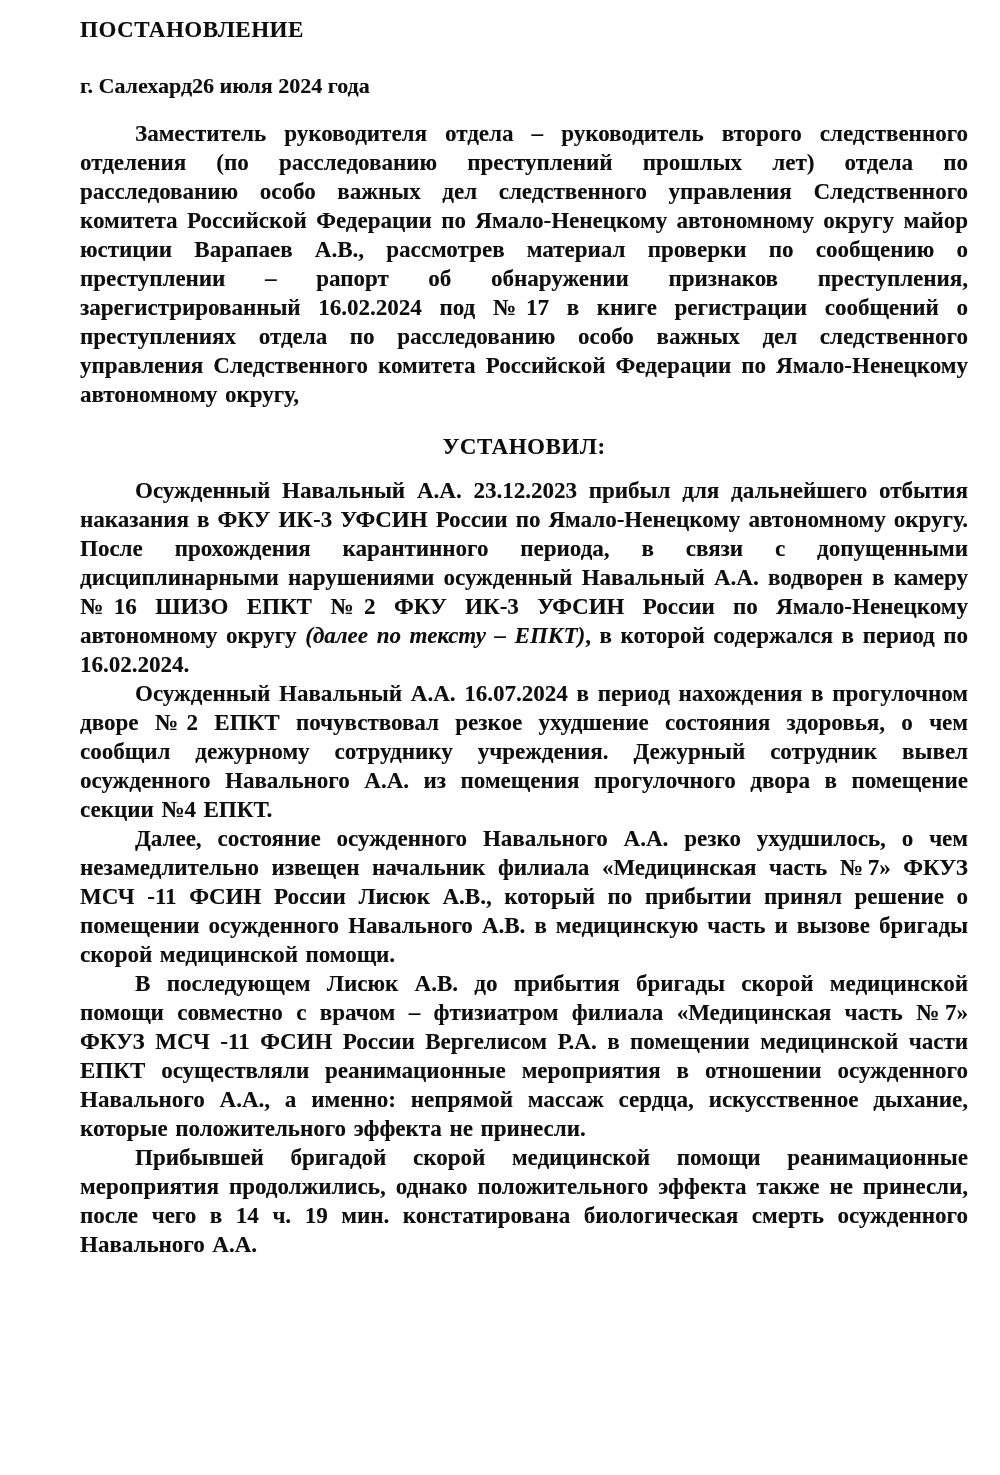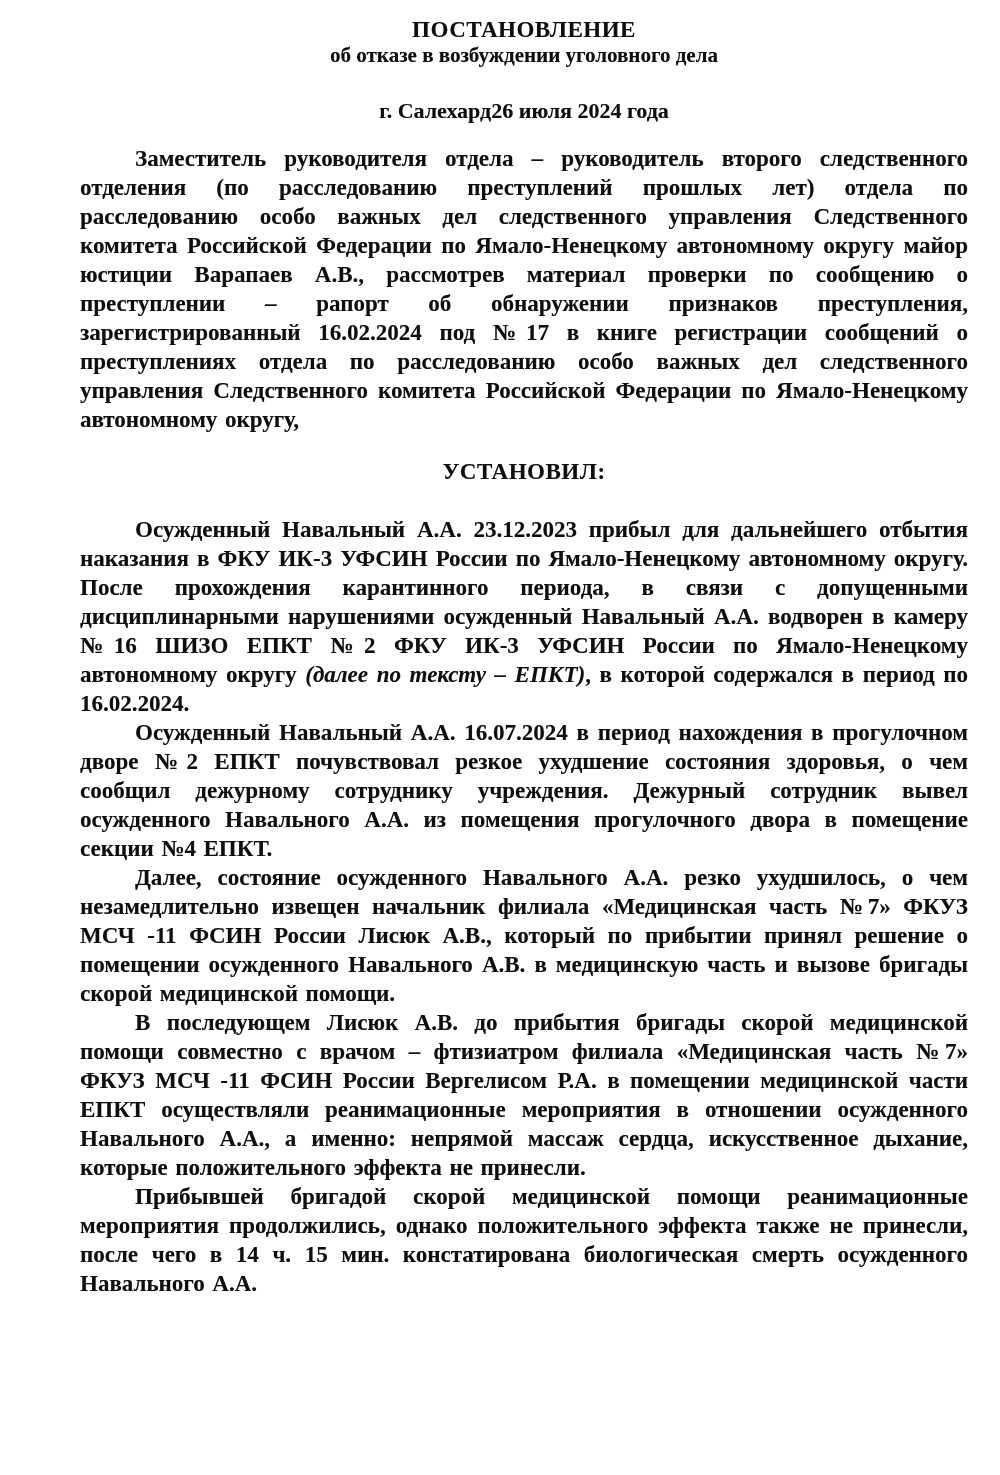--- a/index.html
+++ b/index.html
@@ -16,68 +16,66 @@
     box-sizing: border-box;
     padding: 16px 32px 0 80px;
     font-family: "Liberation Serif", "DejaVu Serif", serif;
     font-weight: 700;
     color: #0e0e0e;
     overflow: hidden;
     
     text-shadow: 0.2px 0.2px 0 rgba(0,0,0,0.35);
   }
   .doc-title {
-    text-align: center;
     font-size: 23px;
     line-height: 27px;
     letter-spacing: 0.5px;
   }
   .doc-subtitle {
     text-align: center;
     font-size: 21px;
     line-height: 25px;
   }
   .meta-row {
     display: flex;
-    justify-content: center;
+    justify-content: flex-start;
     align-items: baseline;
     margin-top: 30px;
     font-size: 22px;
     line-height: 26px;
   }
   .body-block {
     margin-top: 20px;
   }
   .para {
     margin: 0;
     font-size: 23px;
     line-height: 29px;
     text-indent: 55px;
     text-align: justify;
     word-spacing: 0.08em;
   }
   .section-heading {
     text-align: center;
     font-size: 23px;
     line-height: 27px;
-    margin: 24px 0 30px 0;
+    margin: 24px 0 16px 0;
     letter-spacing: 0.5px;
   }
   .it {
     font-style: italic;
   }
 </style>
 </head>
 <body>
 
 <div class="page">
 
   <div class="doc-title">ПОСТАНОВЛЕНИЕ</div>
 
-  <div class="doc-subtitle">об отказе в возбуждении уголовного дела</div>
 
   <div class="meta-row">
     <span>г. Салехард</span>
     <span>26 июля 2024 года</span>
   </div>
 
   <div class="body-block">
 
     <p class="para">Заместитель руководителя отдела – руководитель второго следственного отделения (по расследованию преступлений прошлых лет) отдела по расследованию особо важных дел следственного управления Следственного комитета Российской Федерации по Ямало-Ненецкому автономному округу майор юстиции Варапаев А.В., рассмотрев материал проверки по сообщению о преступлении – рапорт об обнаружении признаков преступления, зарегистрированный 16.02.2024 под №17 в книге регистрации сообщений о преступлениях отдела по расследованию особо важных дел следственного управления Следственного комитета Российской Федерации по Ямало-Ненецкому автономному округу,</p>
 
@@ -85,17 +83,17 @@
 
     <p class="para"><span>Осужденный Навальный А.А. 23.12.2023 прибыл для дальнейшего отбытия наказания в ФКУ ИК-3 УФСИН России по Ямало-Ненецкому автономному округу. После прохождения карантинного периода, в связи с допущенными дисциплинарными нарушениями осужденный Навальный А.А. водворен в камеру №16 ШИЗО ЕПКТ №2 ФКУ ИК-3 УФСИН России по Ямало-Ненецкому автономному округу </span><span class="it">(далее по тексту – ЕПКТ)</span><span>, в которой содержался в период по 16.02.2024.</span></p>
 
 
     <p class="para">Осужденный Навальный А.А. 16.07.2024 в период нахождения в прогулочном дворе №2 ЕПКТ почувствовал резкое ухудшение состояния здоровья, о чем сообщил дежурному сотруднику учреждения. Дежурный сотрудник вывел осужденного Навального А.А. из помещения прогулочного двора в помещение секции №4 ЕПКТ.</p>
 
     <p class="para">Далее, состояние осужденного Навального А.А. резко ухудшилось, о чем незамедлительно извещен начальник филиала «Медицинская часть №7» ФКУЗ МСЧ -11 ФСИН России Лисюк А.В., который по прибытии принял решение о помещении осужденного Навального А.В. в медицинскую часть и вызове бригады скорой медицинской помощи.</p>
 
     <p class="para">В последующем Лисюк А.В. до прибытия бригады скорой медицинской помощи совместно с врачом – фтизиатром филиала «Медицинская часть №7» ФКУЗ МСЧ -11 ФСИН России Вергелисом Р.А. в помещении медицинской части ЕПКТ осуществляли реанимационные мероприятия в отношении осужденного Навального А.А., а именно: непрямой массаж сердца, искусственное дыхание, которые положительного эффекта не принесли.</p>
 
-    <p class="para">Прибывшей бригадой скорой медицинской помощи реанимационные мероприятия продолжились, однако положительного эффекта также не принесли, после чего в 14 ч. 15 мин. констатирована биологическая смерть осужденного Навального А.А.</p>
+    <p class="para">Прибывшей бригадой скорой медицинской помощи реанимационные мероприятия продолжились, однако положительного эффекта также не принесли, после чего в 14 ч. 19 мин. констатирована биологическая смерть осужденного Навального А.А.</p>
 
   </div>
 
 </div>
 
 </body></html>

